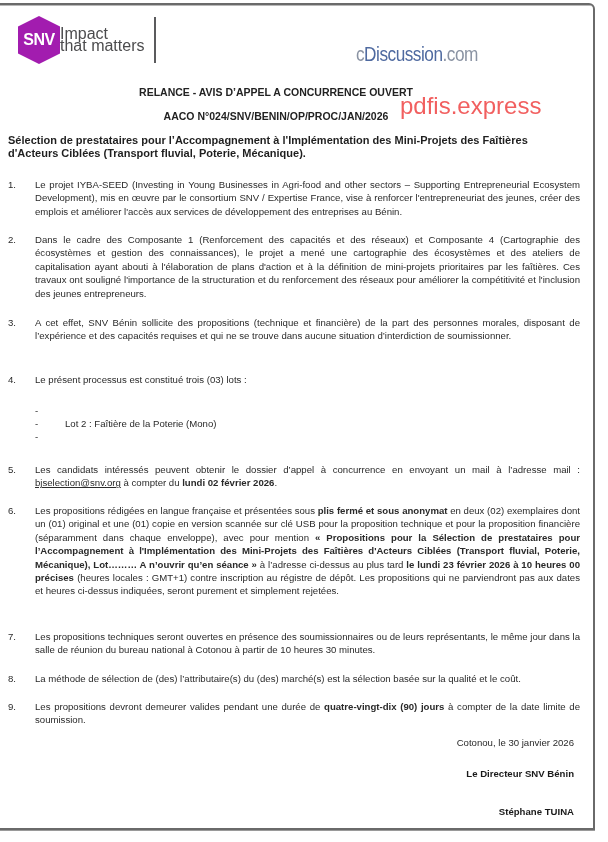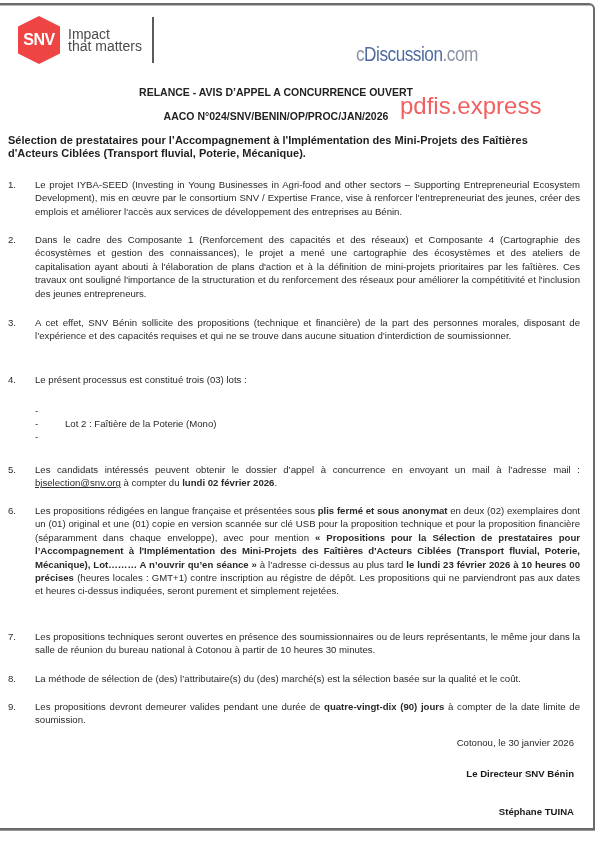--- a/index.html
+++ b/index.html
@@ -7,26 +7,26 @@
     width:608px; height:842px; background:#ffffff; position:relative; overflow:hidden;
     font-family:"Liberation Sans", sans-serif; color:#2a2a2a;
   }
   .frame {
     position:absolute; left:-6px; top:3px; width:597px; height:823px;
     border:2px solid #6a6a6a; border-radius:0 6px 0 0;
     box-shadow: 1px 1px 0 #b8b8b8 inset, 0 1px 0 #9a9a9a;
   }
   .logo { position:absolute; left:18px; top:16px; display:flex; align-items:center; }
   .hex {
-    width:42px; height:48px; background:#ef4444; position:relative;
+    width:42px; height:48px; background:#a21caf; position:relative;
     clip-path: polygon(50% 0%, 100% 22%, 100% 78%, 50% 100%, 0% 78%, 0% 22%);
     display:flex; align-items:center; justify-content:center;
     color:#fff; font-weight:bold; font-size:16px; letter-spacing:-0.5px;
   }
-  .tagline { margin-left:8px; font-size:14px; line-height:12px; color:#4b4b4d; }
+  .tagline { margin-left:0; font-size:16px; line-height:12px; color:#4b4b4d; }
   .logo-divider { width:2px; height:46px; background:#5b5b5d; margin-left:10px; }
 
   .watermark1 {
     position:absolute; left:356px; top:42px; font-size:21px; color:#5f6e86;
     letter-spacing:-0.6px; transform:scaleX(0.82); transform-origin:left;
   }
   .watermark1 .d { color:#4f6aa0; }
   .watermark1 .c1 { color:#8a93a3; }
   .watermark2 {
     position:absolute; left:400px; top:92px; font-size:24px; color:#ef4444; opacity:0.85;

